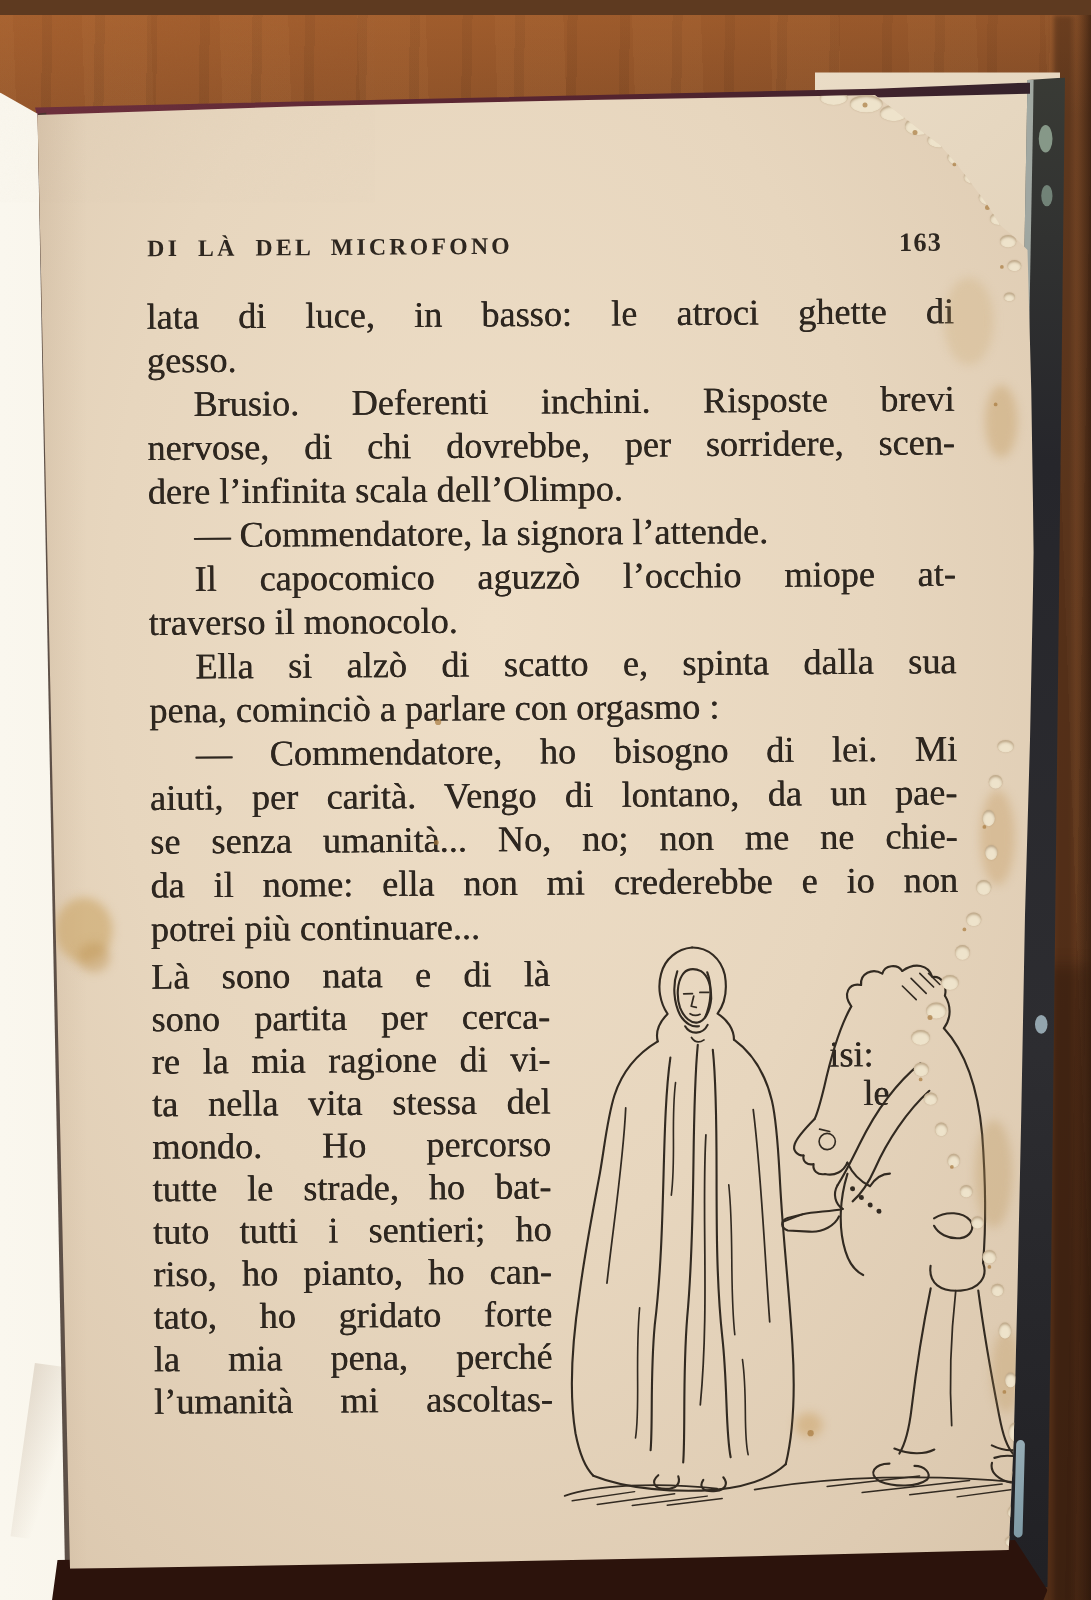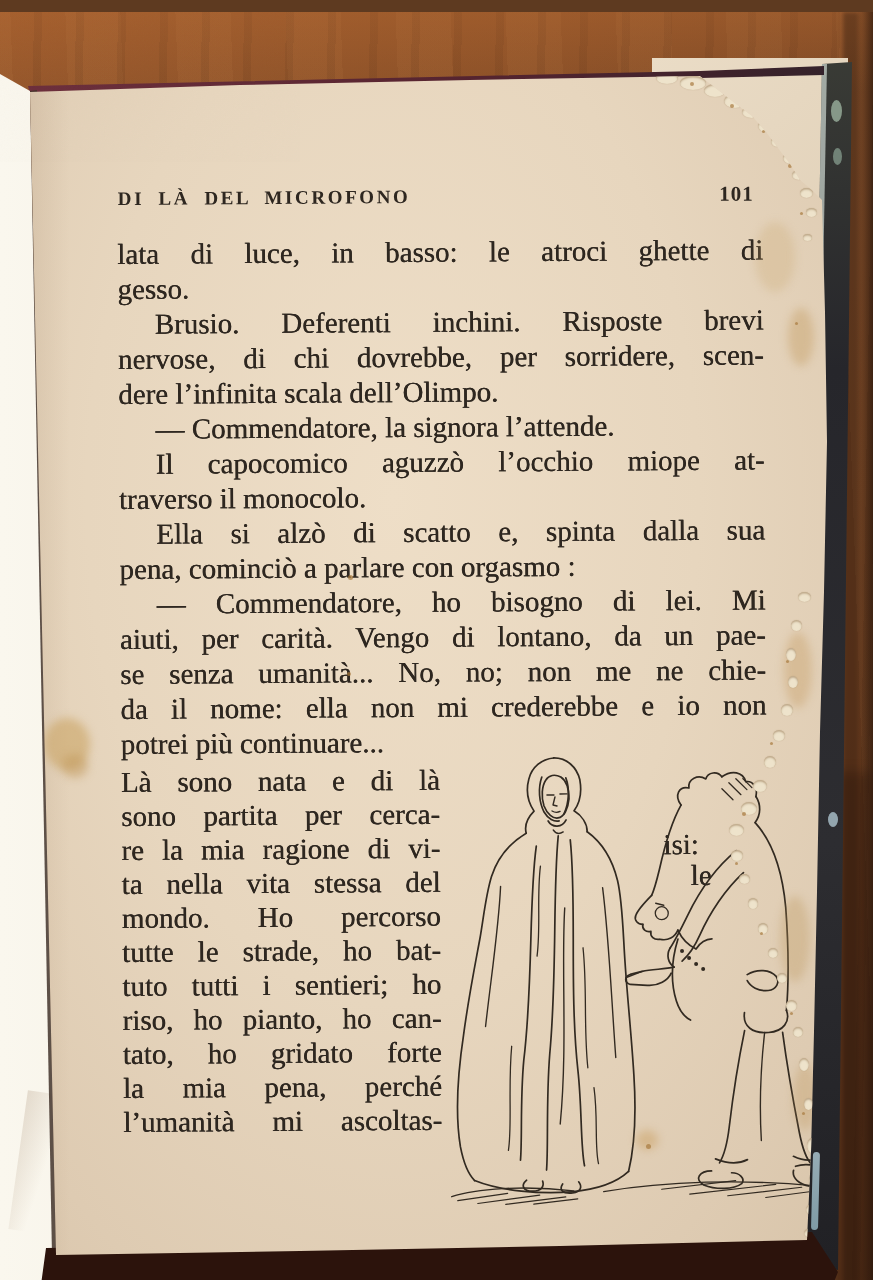--- a/index.html
+++ b/index.html
@@ -114,21 +114,21 @@
   <div class="top-sliver"></div>
   <div class="pages-edge"></div>
   <div class="gutter"></div>
   <div class="bottom-shadow"></div>
 
   <div class="page">
     <div class="content">
 
       <div class="running-header">
         <span class="running-title">DI LÀ DEL MICROFONO</span>
-        <span class="page-number">101</span>
+        <span class="page-number">163</span>
       </div>
 
       <div class="body-text">
 
       <div class="line">lata di luce, in basso: le atroci ghette di</div>
           <div class="line end">gesso.</div>
           <div class="line indent">Brusio. Deferenti inchini. Risposte brevi</div>
           <div class="line">nervose, di chi dovrebbe, per sorridere, scen-</div>
           <div class="line end">dere l’infinita scala dell’Olimpo.</div>
           <div class="line indent end">— Commendatore, la signora l’attende.</div>

